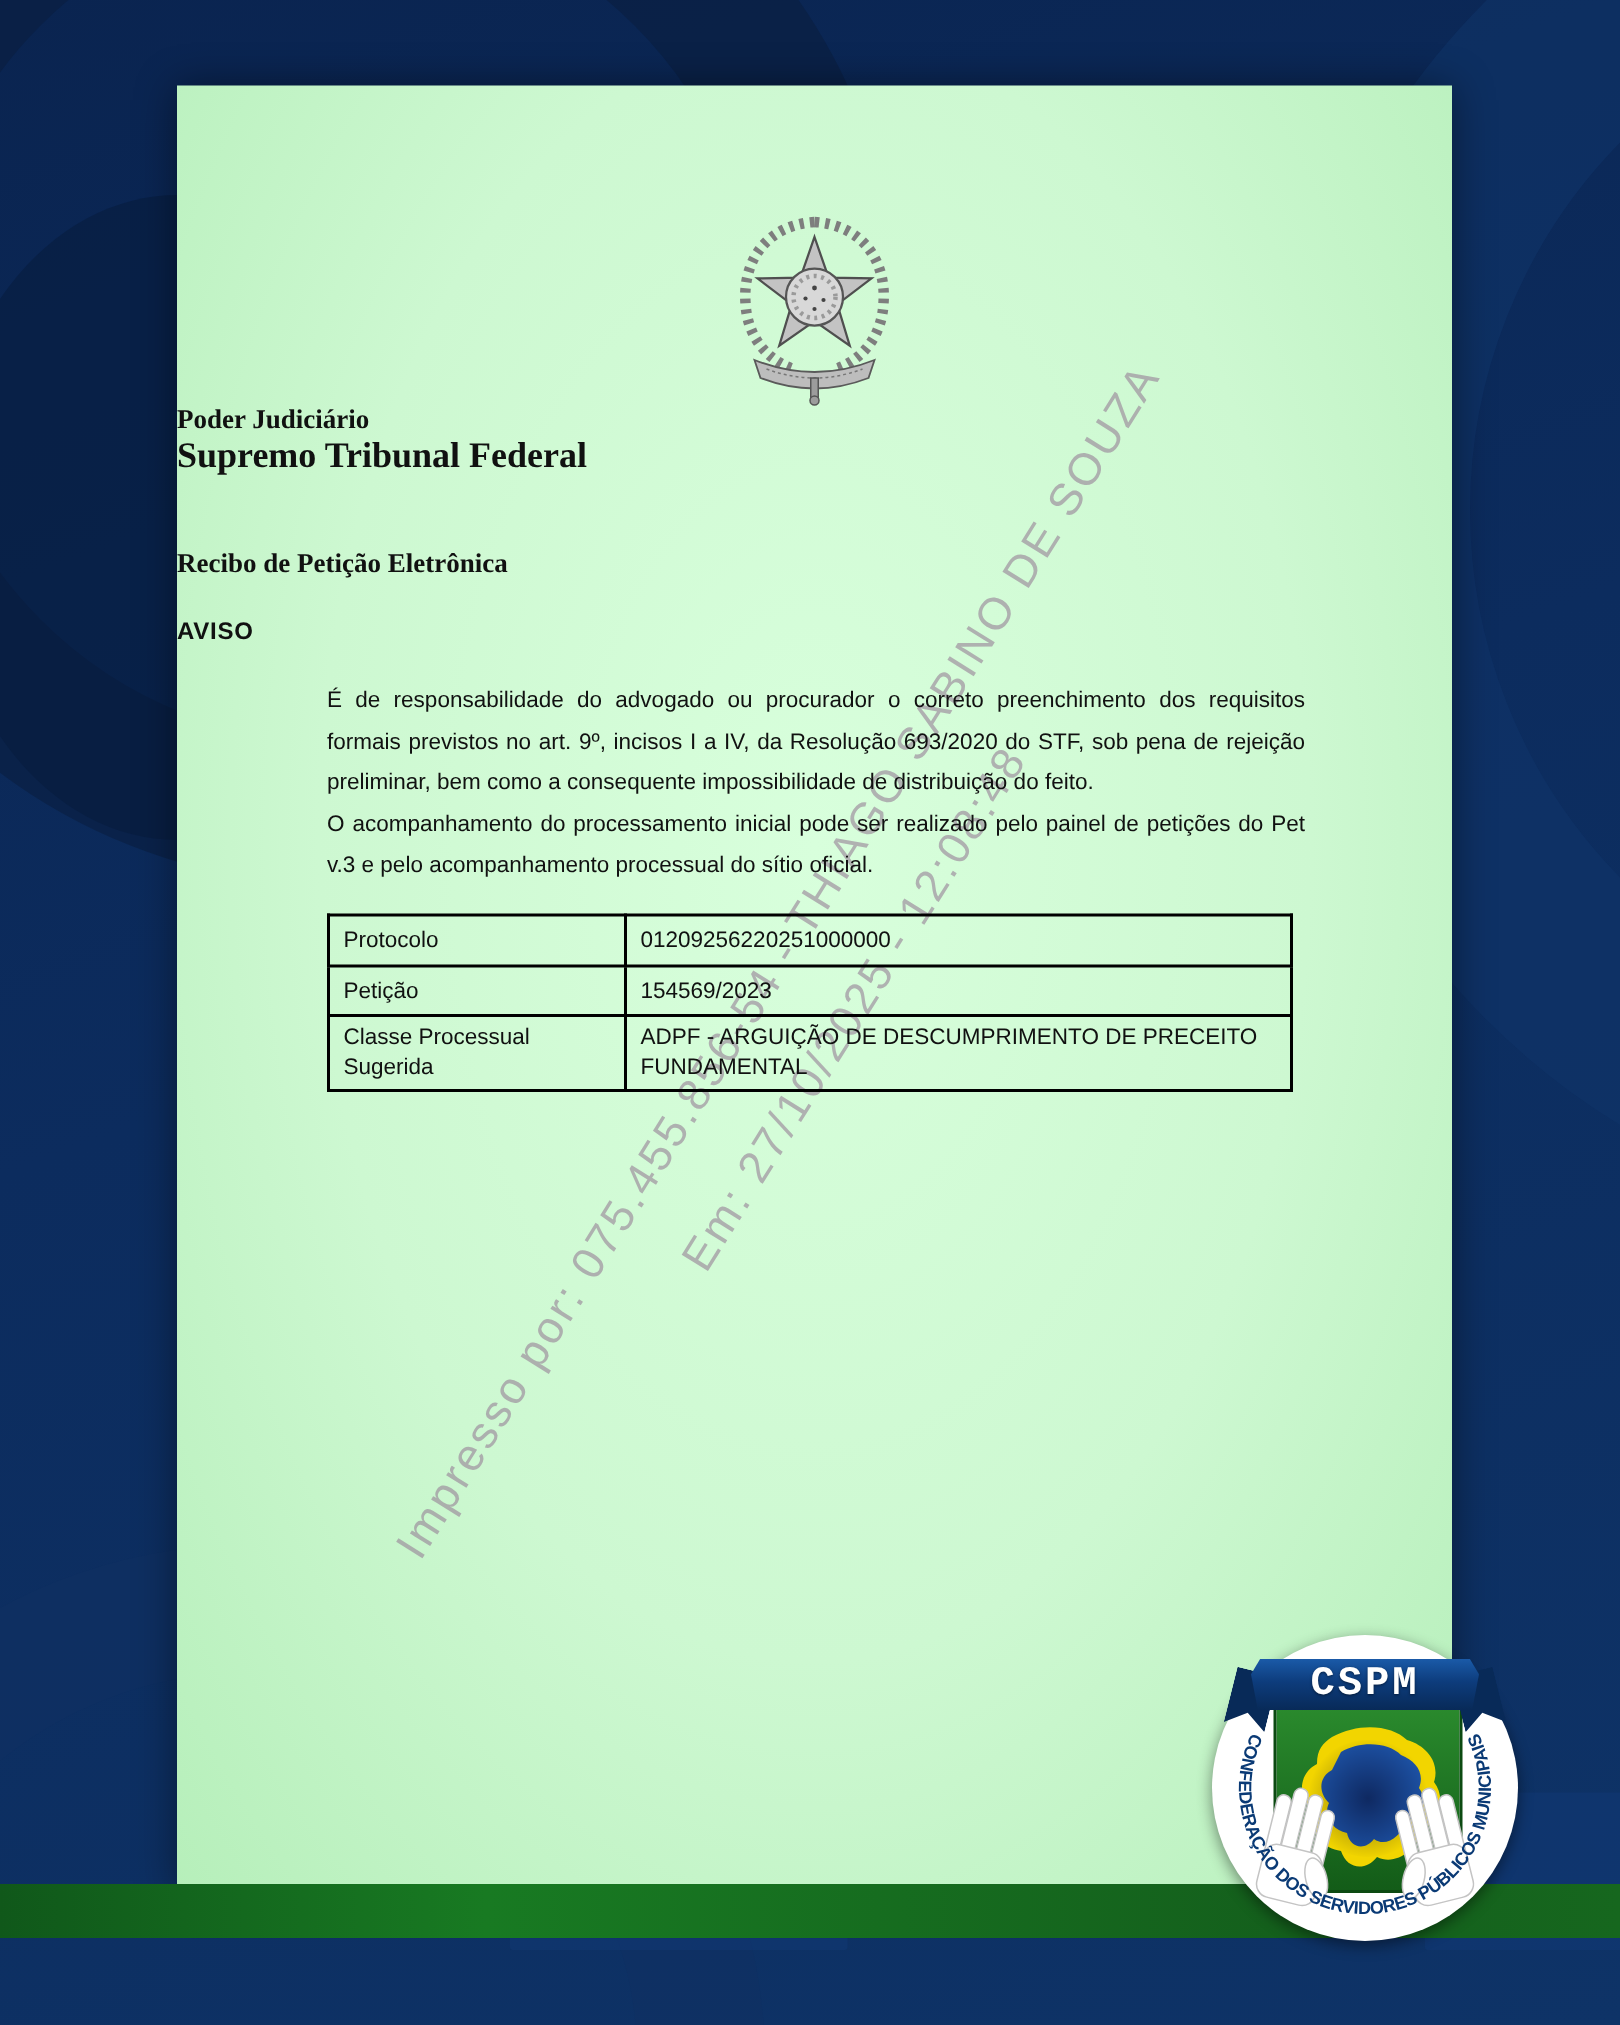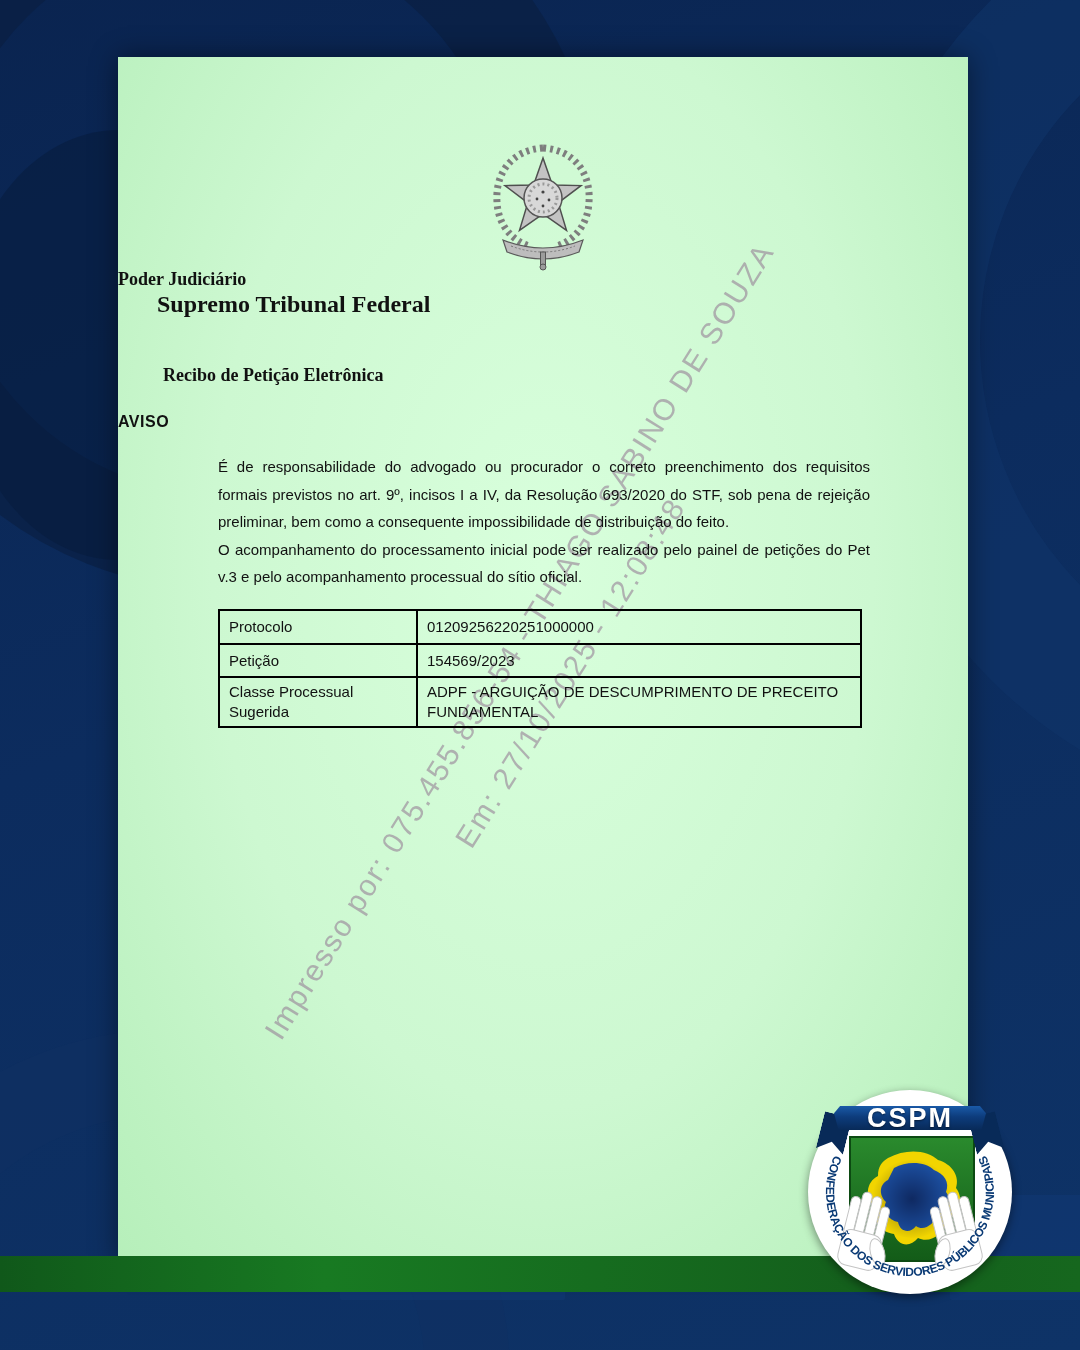--- a/index.html
+++ b/index.html
@@ -17,22 +17,22 @@
   .bg-rect.b{left:950px;top:1195px;width:230px;height:105px;}
   
   .band{position:absolute;left:0;top:1256px;width:1080px;height:36px;z-index:3;
         background:linear-gradient(90deg,#10581a,#187a22 30%,#145f1c 80%,#16671e);}
   
   .paper{position:absolute;left:118px;top:57px;width:850px;height:1206px;z-index:2;
          background:radial-gradient(ellipse at 50% 42%,#d8ffdc 0%,#cdf8d1 55%,#b6efba 100%);
          box-shadow:0 0 26px rgba(0,0,0,.45);color:#111;}
   .center{position:absolute;left:0;width:100%;text-align:left;}
   .org1{top:212px;font-family:"Liberation Serif",serif;font-weight:bold;font-size:18px;}
-  .org2{top:234px;font-family:"Liberation Serif",serif;font-weight:bold;font-size:24px;padding-left:39px;}
-  .doc-title{top:308px;font-family:"Liberation Serif",serif;font-weight:bold;font-size:18px;padding-left:45px;}
+  .org2{top:234px;font-family:"Liberation Serif",serif;font-weight:bold;font-size:24px;}
+  .doc-title{top:308px;font-family:"Liberation Serif",serif;font-weight:bold;font-size:18px;}
   .notice{top:356px;font-weight:bold;font-size:16px;letter-spacing:.5px;}
   .emblem{position:absolute;left:365px;top:83px;}
   .bodytext{position:absolute;left:100px;top:396px;width:652px;font-size:15px;line-height:27.5px;z-index:1;}
   .bodytext p{margin:0;text-align:justify;}
   
   .doc-table{position:absolute;left:100px;top:552px;width:644px;border-collapse:collapse;z-index:1;}
   .doc-table td{border:2px solid #000;padding:4px 9px;font-size:15px;line-height:20px;
                 vertical-align:middle;white-space:pre-line;}
   .doc-table .lbl{width:178px;}
   .doc-table tr.r1 td{height:24px;}
@@ -46,24 +46,24 @@
              color:rgba(152,130,152,.62);font-size:30px;letter-spacing:2px;white-space:nowrap;}
   
   .logo{position:absolute;left:808px;top:1090px;width:204px;height:204px;z-index:5;}
   .logo .disc{position:absolute;inset:0;border-radius:50%;background:#fff;
               box-shadow:0 3px 10px rgba(0,0,0,.45);}
   .logo .square{position:absolute;left:41px;top:46px;width:122px;height:122px;
                 background:linear-gradient(180deg,#2a8a2d,#135c18);border:2px solid #0c4a12;}
   .logo .map,.logo .hands,.logo .ring{position:absolute;left:0;top:0;}
   .logo .shade{position:absolute;left:62px;top:70px;width:84px;height:78px;border-radius:50%;
                background:radial-gradient(circle,rgba(0,0,30,.5) 0%,rgba(0,0,30,0) 70%);}
-  .banner{position:absolute;left:26px;top:16px;width:152px;height:24px;z-index:4;
+  .banner{position:absolute;left:26px;top:16px;width:152px;height:34px;z-index:4;
           background:linear-gradient(180deg,#1a5aa8 0%,#0d3c7c 45%,#082a58 100%);
           clip-path:polygon(4% 0,96% 0,100% 30%,97% 100%,3% 100%,0 30%);
-          display:flex;align-items:center;justify-content:center;}
+          display:flex;align-items:center;justify-content:center;font-family:Liberation Mono, monospace;}
   .banner-flap{position:absolute;top:24px;width:28px;height:38px;background:#082a58;z-index:3;
                clip-path:polygon(0 0,100% 0,100% 100%,50% 74%,0 100%);}
   .banner-flap.left{left:12px;transform:rotate(14deg);}
   .banner-flap.right{right:12px;transform:rotate(-14deg);}
   .banner .acronym{color:#fff;font-weight:bold;font-size:27px;letter-spacing:2px;
                    text-shadow:0 1px 2px rgba(0,0,0,.5);}
 </style>
 </head>
 <body>
 

